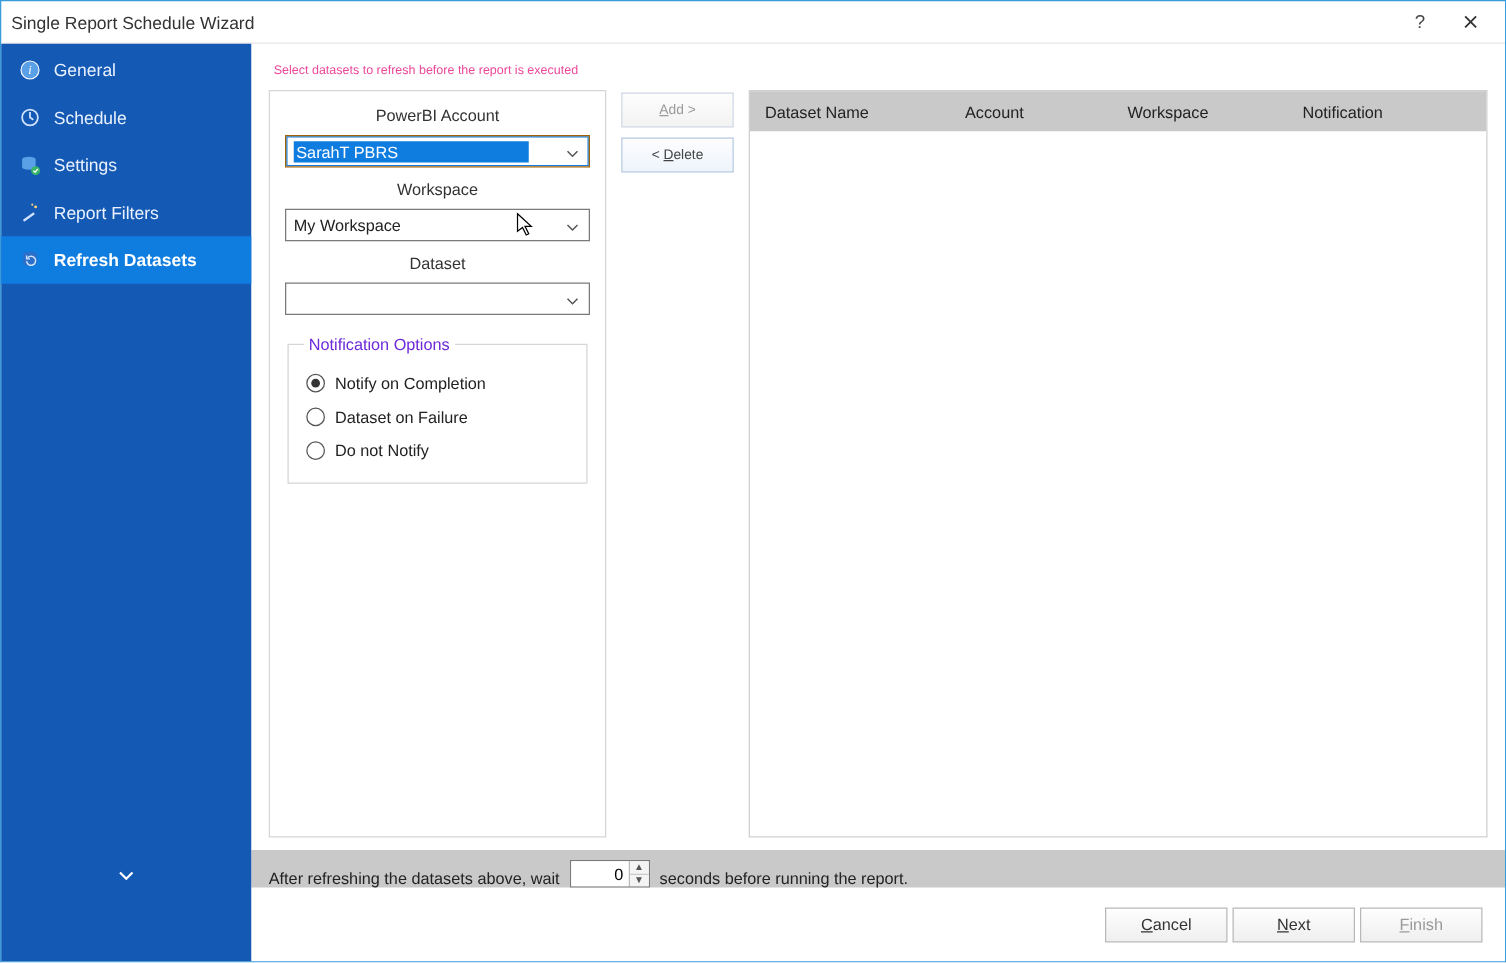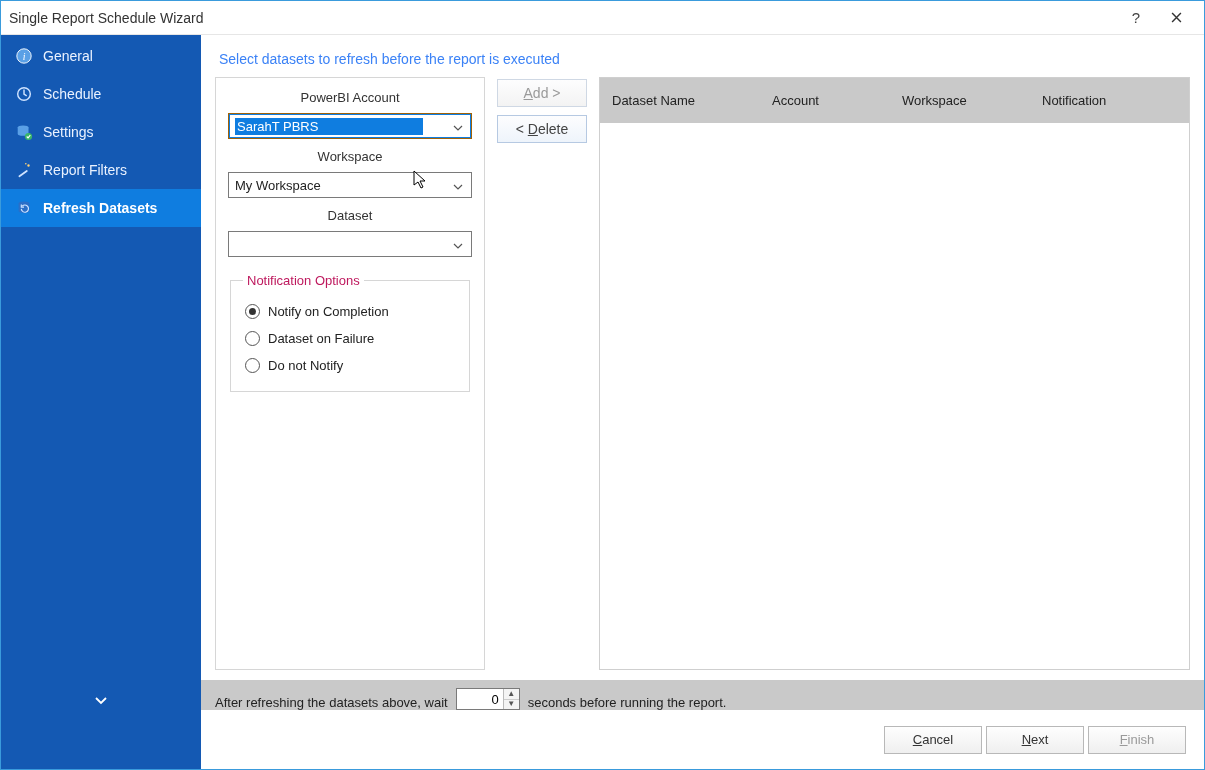--- a/index.html
+++ b/index.html
@@ -81,22 +81,22 @@
   }
 
   .content {
     flex: 1;
     display: flex;
     flex-direction: column;
     min-width: 0;
   }
   .instruction {
     padding: 16px 18px 10px 18px;
-    font-size: 14px;
-    color: #3b82f6;
+    font-size: 10px;
+    color: #ec4899;
   }
   .content-body {
     flex: 1;
     display: flex;
     gap: 12px;
     padding: 0 14px 10px 14px;
     min-height: 0;
   }
 
   .form-panel {
@@ -140,21 +140,21 @@
   }
 
   fieldset.notif {
     border: 1px solid #d6d6d6;
     margin-top: 8px;
     padding: 10px 12px 12px 12px;
   }
   fieldset.notif legend {
     font-size: 13px;
     padding: 0 4px;
-    color: #be185d;
+    color: #6d28d9;
   }
   .radio-row {
     display: flex;
     gap: 8px;
     padding: 6px 2px;
     font-size: 13px;
   }
   .radio {
     width: 15px; height: 15px; border-radius: 50%;
     border: 1.5px solid #555; display: inline-flex;
@@ -171,21 +171,21 @@
     gap: 8px;
     padding-top: 2px;
   }
   .action-btn {
     height: 28px;
     border: 1px solid #b6c9e2;
     background: linear-gradient(#fdfdfe,#eef4fb);
     display: flex;
     align-items: center;
     justify-content: center;
-    font-size: 14px;
+    font-size: 11px;
     color: #444;
     cursor: pointer;
   }
   .action-btn.disabled {
     color: #9a9a9a;
     background: linear-gradient(#fdfdfe,#f3f3f3);
     border-color: #cfd8e4;
     cursor: default;
   }
   .action-btn .ul { text-decoration: underline; }
@@ -196,21 +196,21 @@
     display: flex;
     flex-direction: column;
     min-width: 0;
     background: #fff;
   }
   .thead {
     display: flex;
     background: #c9c9c9;
     color: #222;
     font-size: 13px;
-    height: 45px;
+    height: 32px;
     align-items: center;
   }
   .th { padding: 0 12px; }
   .th.name { width: 160px; }
   .th.acct { width: 130px; }
   .th.ws   { width: 140px; }
   .th.not  { flex: 1; }
   .tbody { flex: 1; }
 
   .wait-bar {

